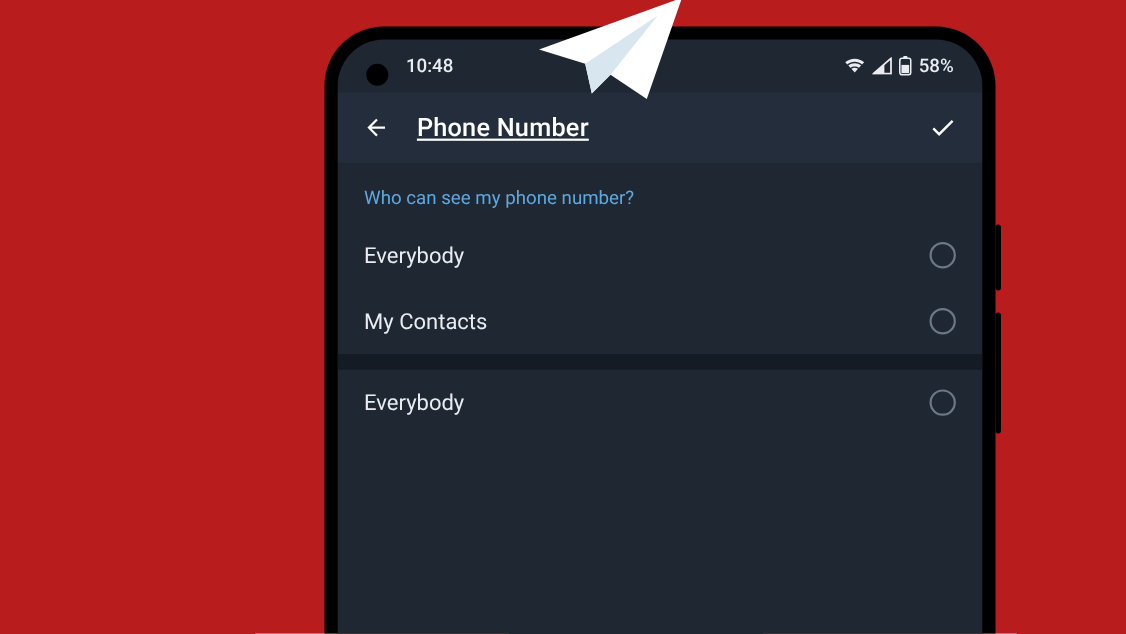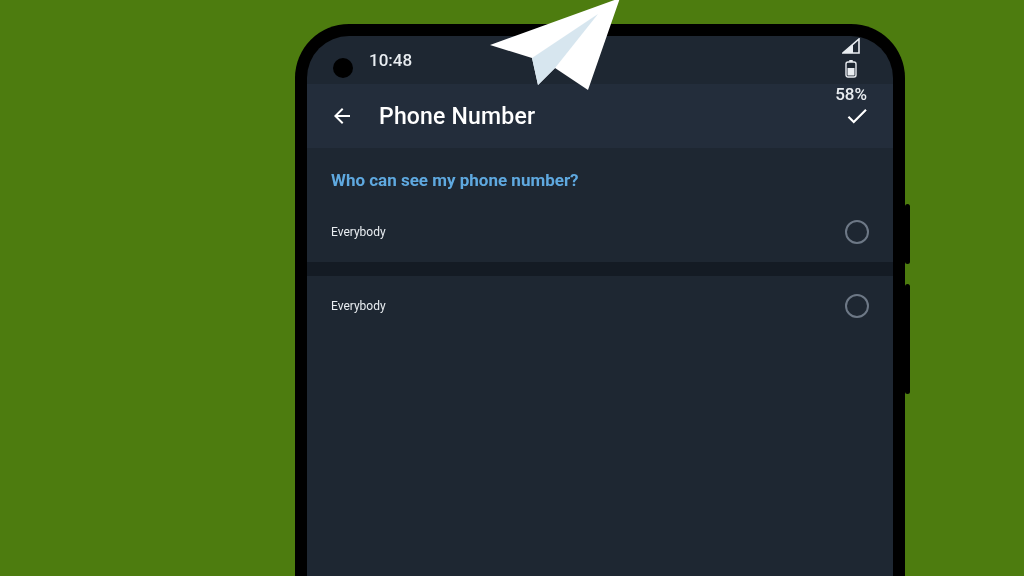--- a/index.html
+++ b/index.html
@@ -1,38 +1,38 @@
 <!DOCTYPE html>
 <html><head>
 <meta charset="utf-8">
 <style>
   html,body{margin:0;padding:0;width:1024px;height:576px;overflow:hidden;font-family:-apple-system,Roboto,Arial,sans-serif;}
-  .stage{position:relative;width:1024px;height:576px;background:#4d7c0f;}
+  .stage{position:relative;width:1024px;height:576px;background:#b91c1c;}
   
   .plane{position:absolute;left:480px;top:-10px;width:150px;height:110px;z-index:5;}
   
   .phone{position:absolute;left:295px;top:24px;width:610px;height:800px;background:#000;border-radius:54px;padding:12px;box-sizing:border-box;}
   .screen{position:relative;width:100%;height:100%;background:#1e2732;border-radius:42px;overflow:hidden;}
   .punch{position:absolute;left:26px;top:22px;width:20px;height:20px;border-radius:50%;background:#000;}
   
   .sidebtn{position:absolute;right:-5px;width:5px;background:#000;border-radius:3px;}
   .sb1{top:180px;height:60px;}
   .sb2{top:260px;height:110px;}
   
   .status{display:flex;align-items:center;justify-content:space-between;height:48px;padding:0 26px 0 62px;color:#e9edf1;font-size:17px;font-weight:500;}
-  .status .right{display:flex;align-items:center;gap:6px;flex-direction:column;}
+  .status .right{display:flex;align-items:center;gap:6px;}
   .status svg{display:block;}
   
-  .appbar{display:flex;align-items:center;height:64px;padding:0 22px;background:#232d3b;color:#fff;}
+  .appbar{display:flex;align-items:center;height:64px;padding:0 22px;background:#232d3b;color:#fff;text-decoration:underline;}
   .appbar .back{width:26px;height:26px;margin-right:24px;display:flex;align-items:center;justify-content:center;}
   .appbar .title{font-size:23px;font-weight:500;letter-spacing:.2px;flex:1;}
   .appbar .confirm{width:28px;height:28px;display:flex;align-items:center;justify-content:center;}
   
-  .section-title{color:#5fa9e0;font-size:17px;font-weight:700;padding:22px 24px 12px;}
-  .option{display:flex;align-items:center;justify-content:space-between;padding:18px 24px;color:#e9edf1;font-size:12px;}
+  .section-title{color:#5fa9e0;font-size:17px;font-weight:400;padding:22px 24px 12px;}
+  .option{display:flex;align-items:center;justify-content:space-between;padding:18px 24px;color:#e9edf1;font-size:20px;}
   .radio{width:24px;height:24px;border:2px solid #6d7886;border-radius:50%;box-sizing:border-box;display:flex;align-items:center;justify-content:center;}
   .radio.selected{border-color:#4fa8e4;}
   .radio.selected::after{content:"";width:12px;height:12px;border-radius:50%;background:#4fa8e4;}
   .divider{height:14px;background:#141b24;}
 </style>
 </head>
 <body>
 
 <div class="stage">
 
@@ -87,20 +87,24 @@
             </svg>
         </span>
       </div>
 
       <div class="section-title">Who can see my phone number?</div>
 
       <div class="option">
         <span>Everybody</span>
         <span class="radio"></span>
       </div>
+      <div class="option">
+        <span>My Contacts</span>
+        <span class="radio"></span>
+      </div>
 
       <div class="divider"></div>
 
 
       <div class="option">
         <span>Everybody</span>
         <span class="radio"></span>
       </div>
 
     </div>

